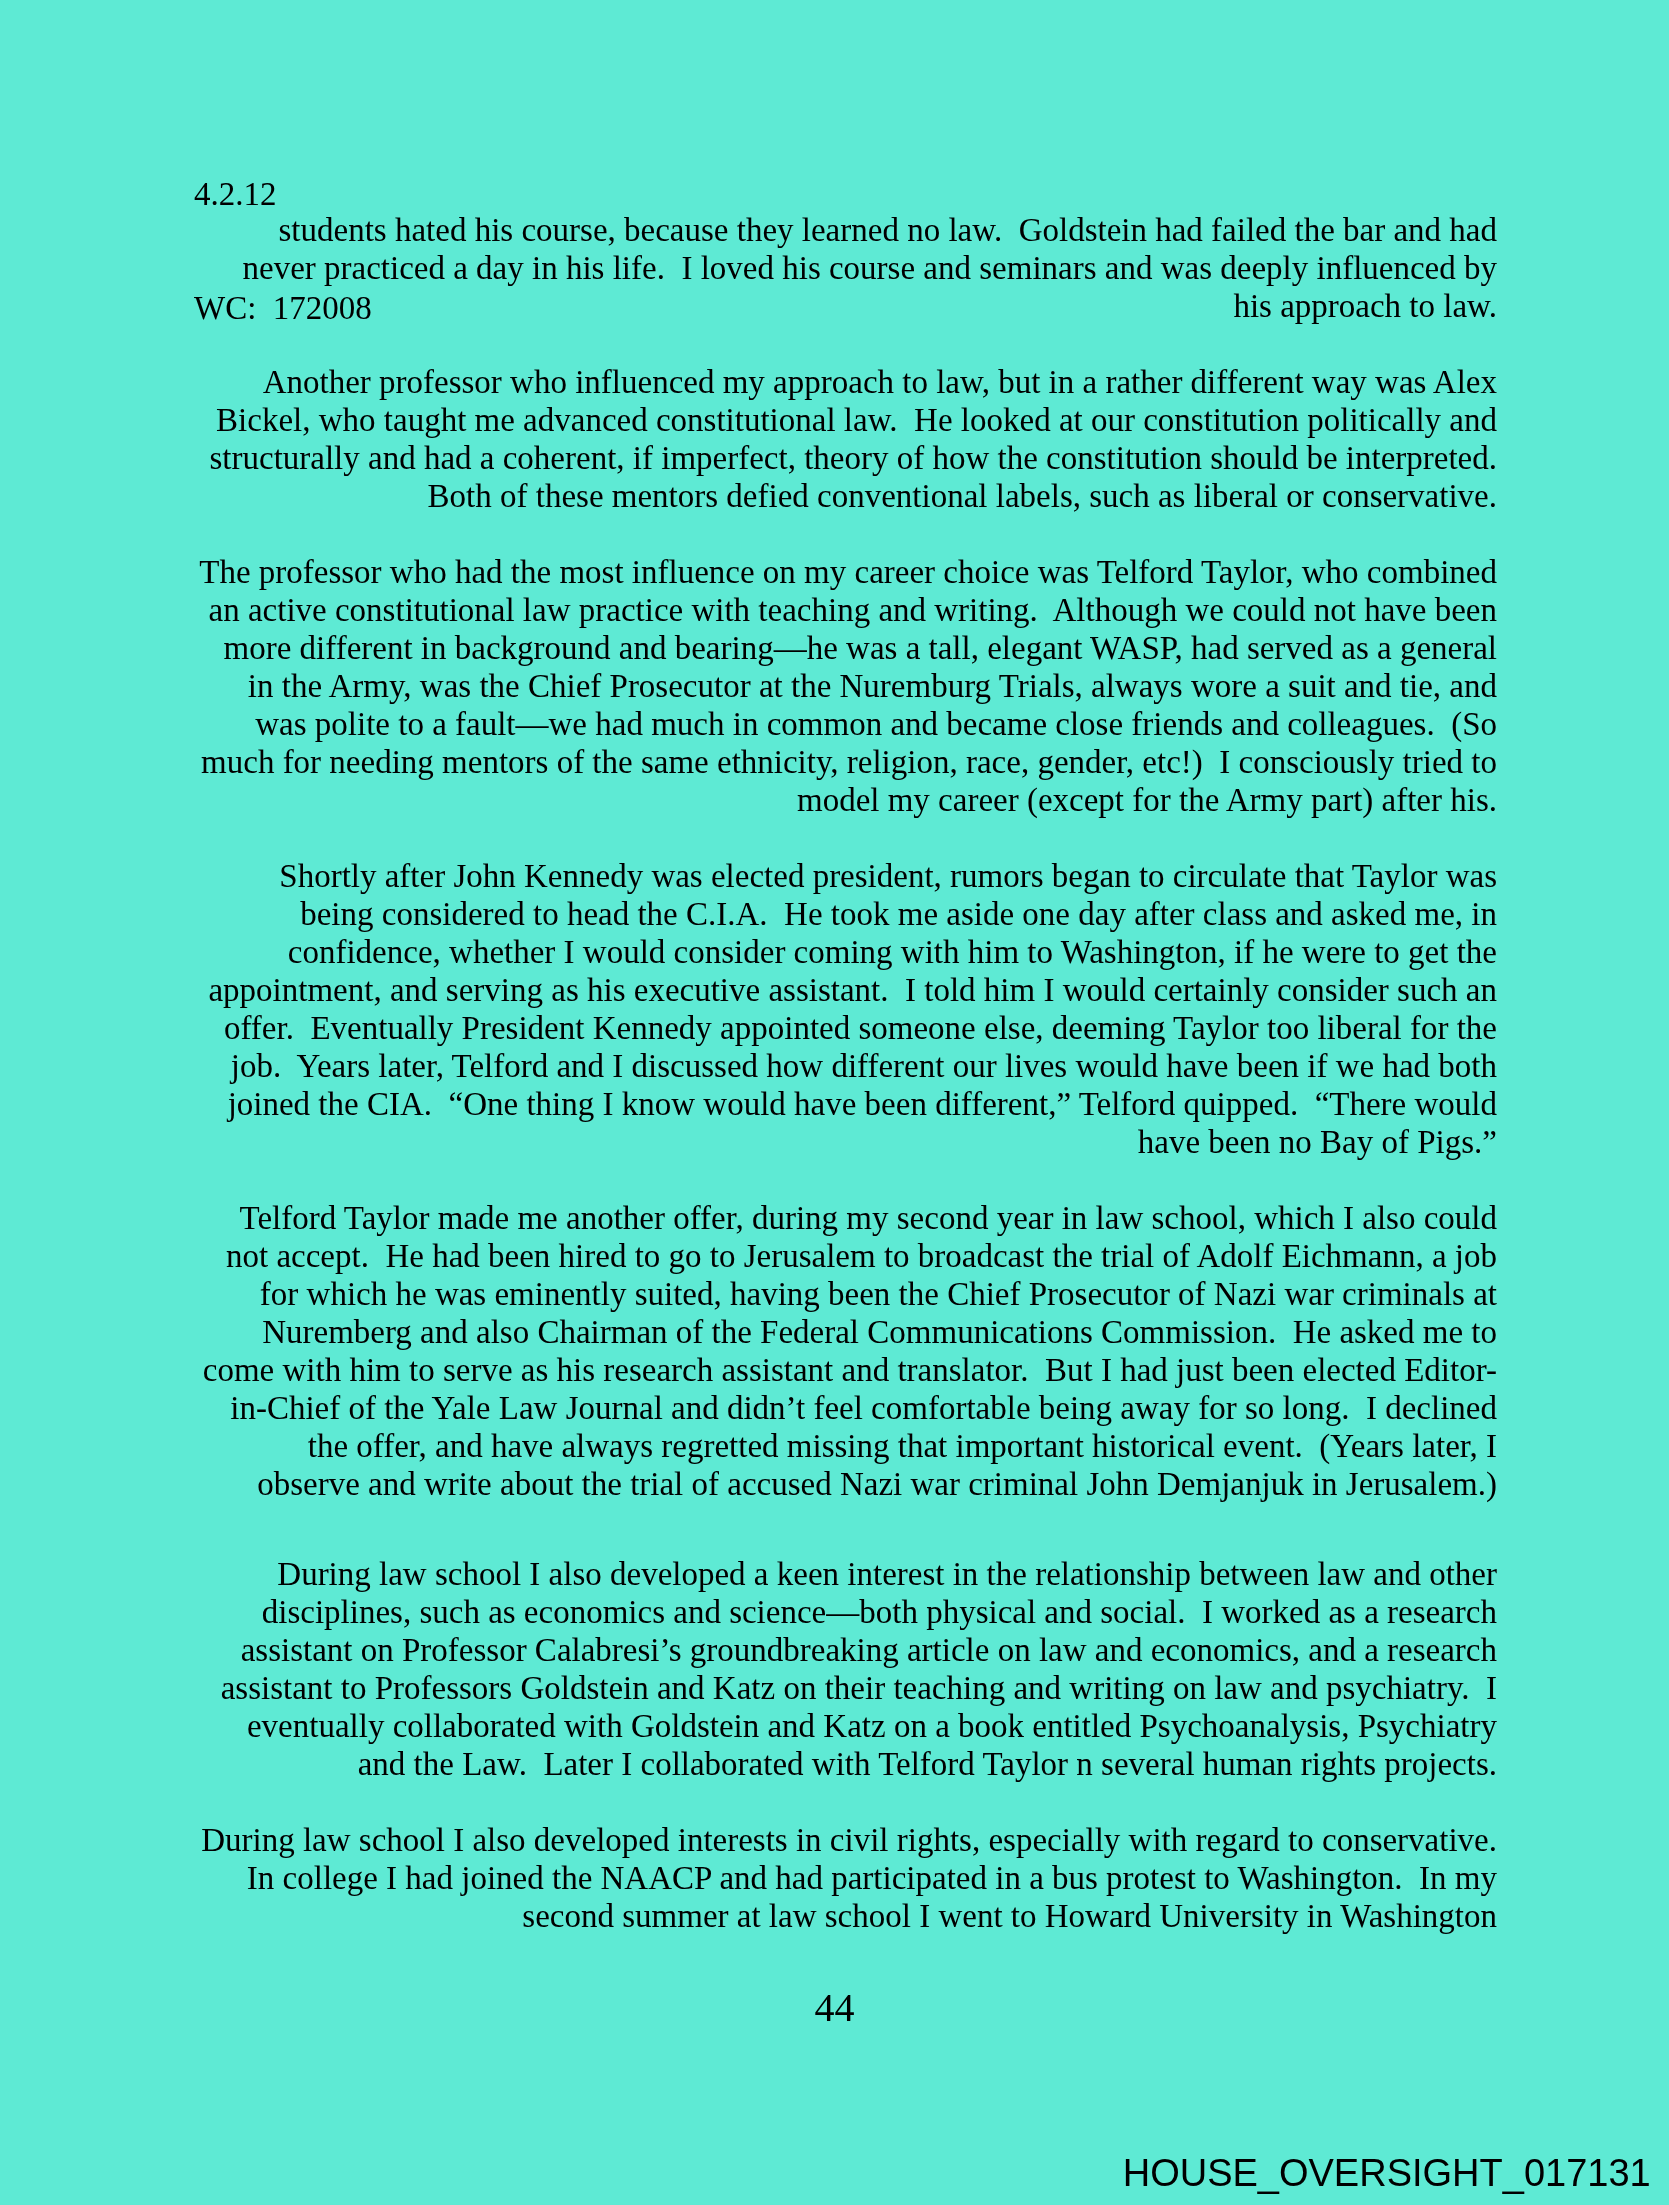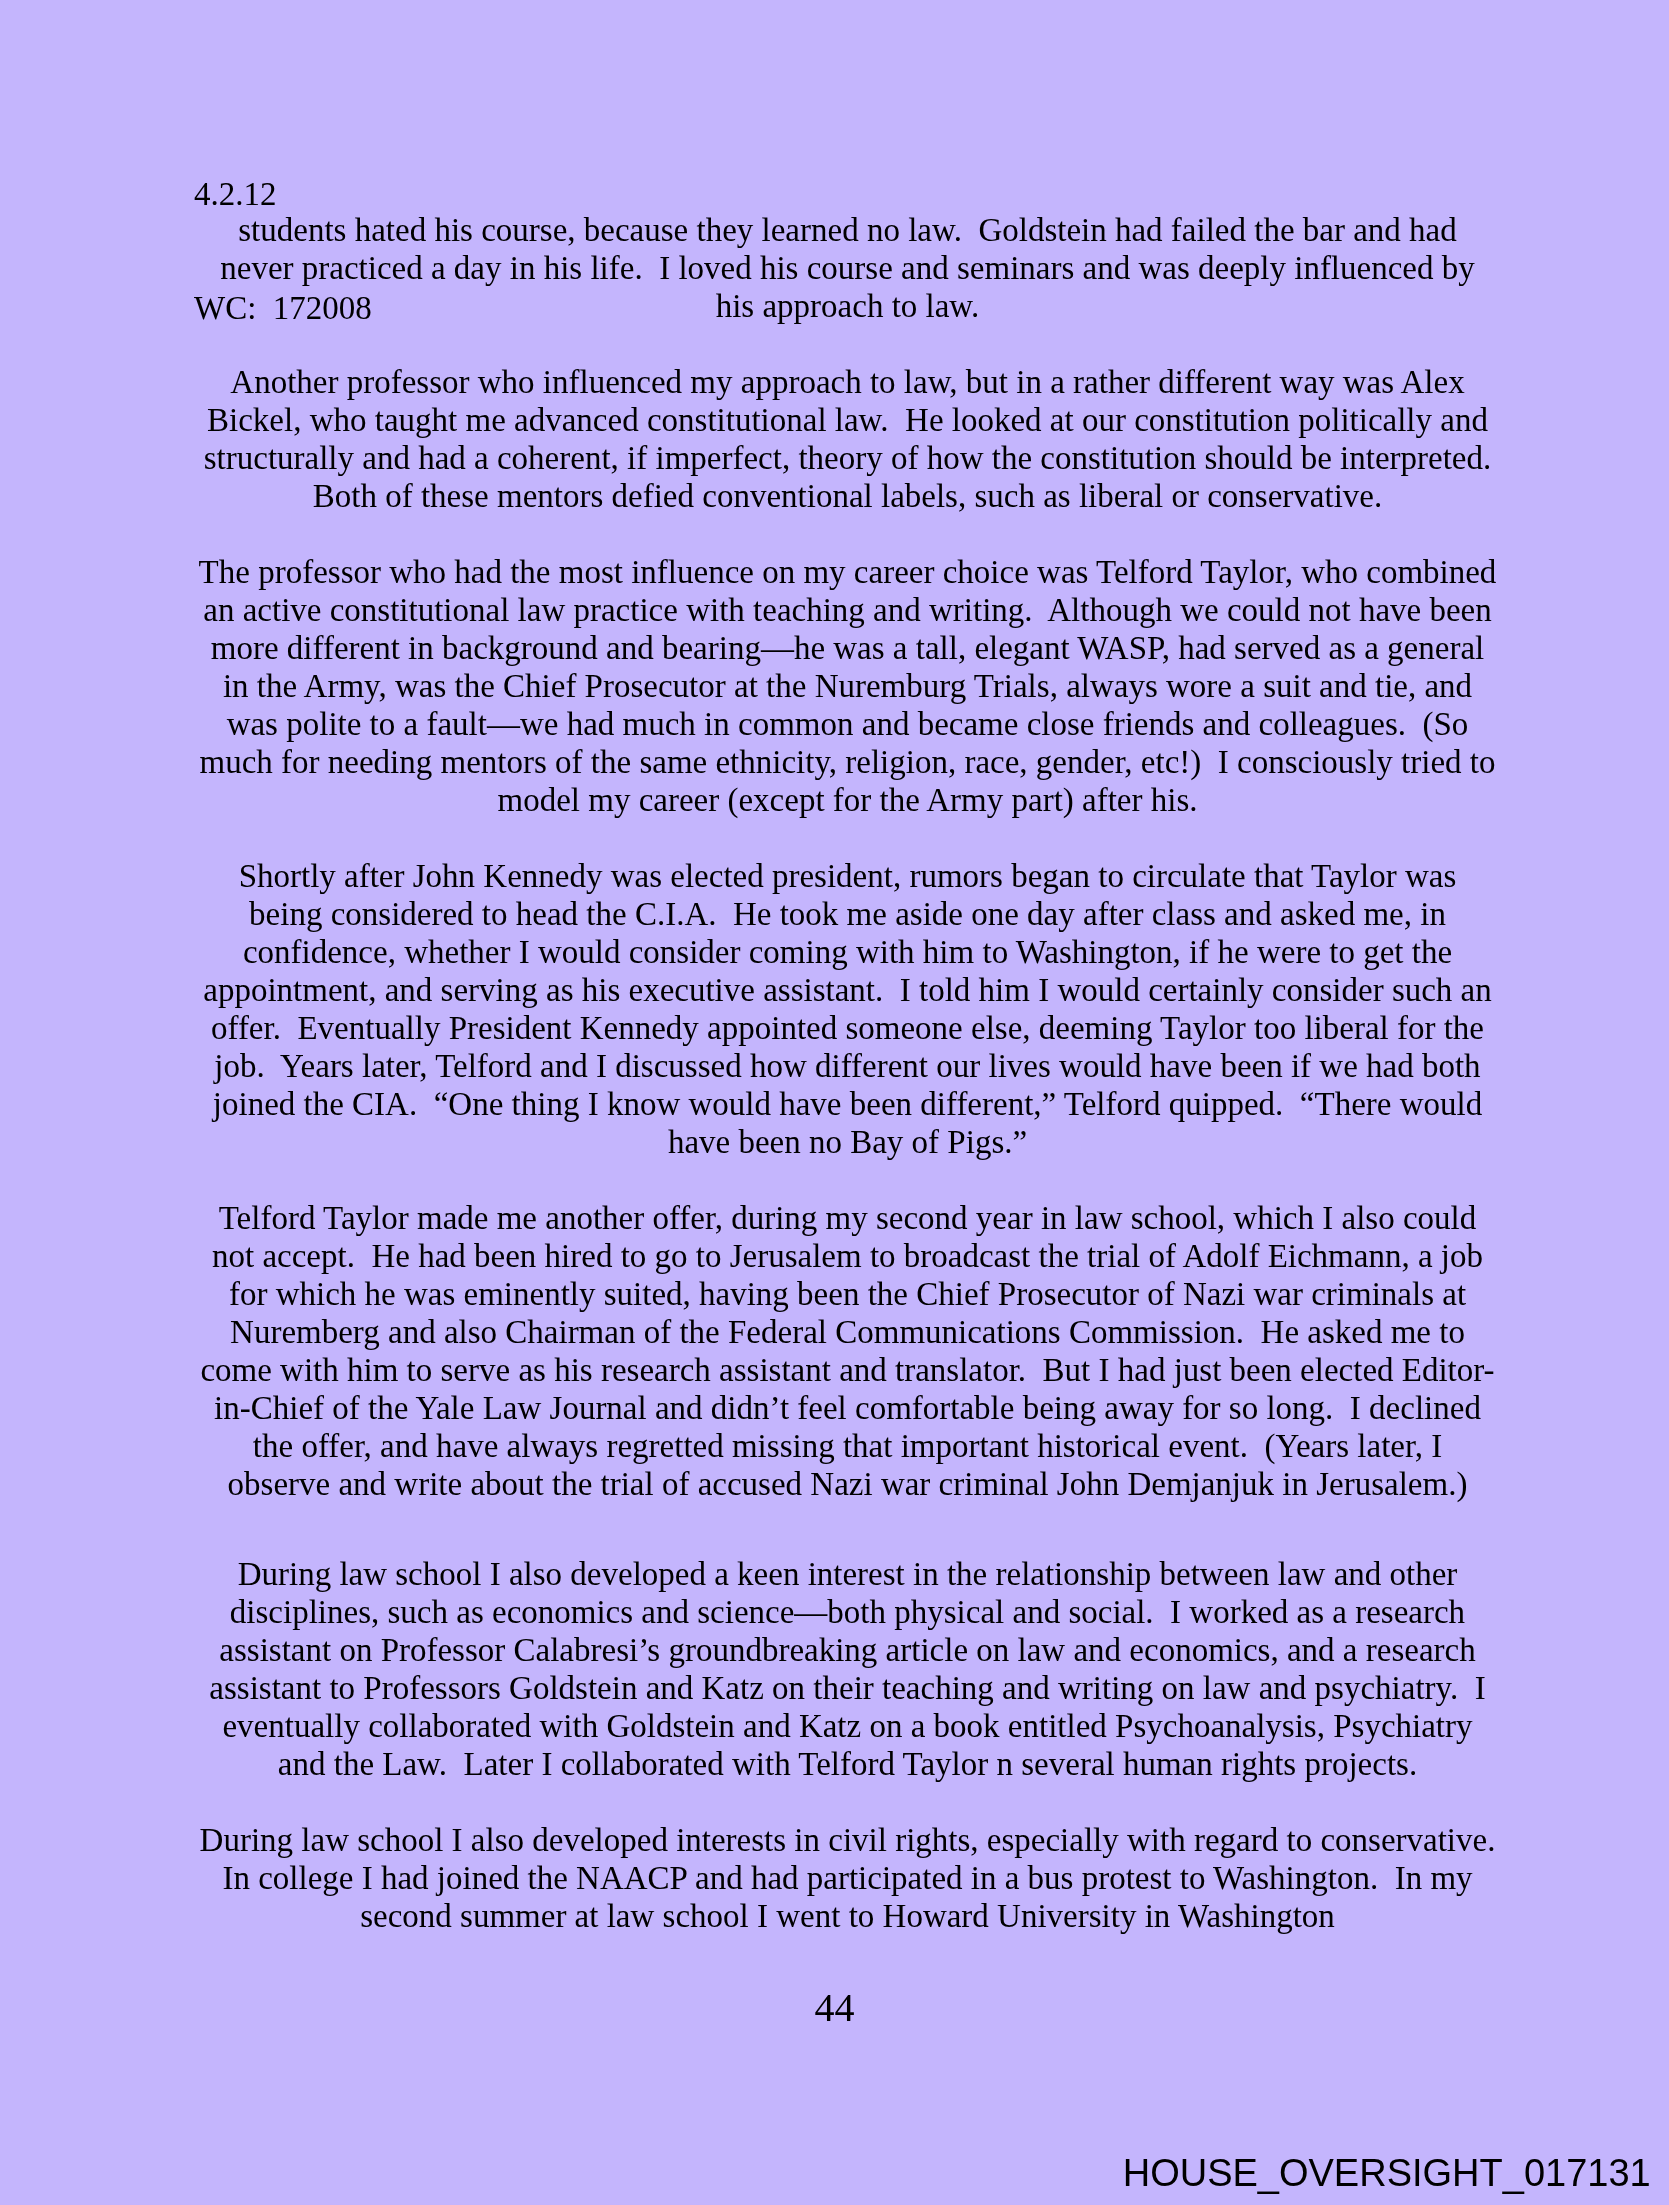--- a/index.html
+++ b/index.html
@@ -4,21 +4,21 @@
 <style>
   html, body {
     margin: 0;
     padding: 0;
     background: #ffffff;
   }
   .page {
     position: relative;
     width: 1669px;
     height: 2205px;
-    background: #c4b5fd;
+    background: #5eead4;
     color: #000000;
     font-family: "Liberation Serif", "DejaVu Serif", serif;
     overflow: hidden;
   }
   .doc-header {
     position: absolute;
     left: 194px;
     top: 99px;
     font-size: 33px;
     line-height: 38px;
@@ -28,21 +28,21 @@
     position: absolute;
     left: 194px;
     top: 211px;
     width: 1303px;
     font-size: 33px;
     line-height: 38px;
   }
   .doc-body p {
     margin: 0 0 38px 4px;
     white-space: pre-wrap;
-    text-align: center;
+    text-align: right;
   }
   .doc-body p.extra-gap {
     margin-top: 52px;
   }
   .page-number {
     position: absolute;
     top: 1989px;
     left: 0;
     width: 100%;
     text-align: center;

